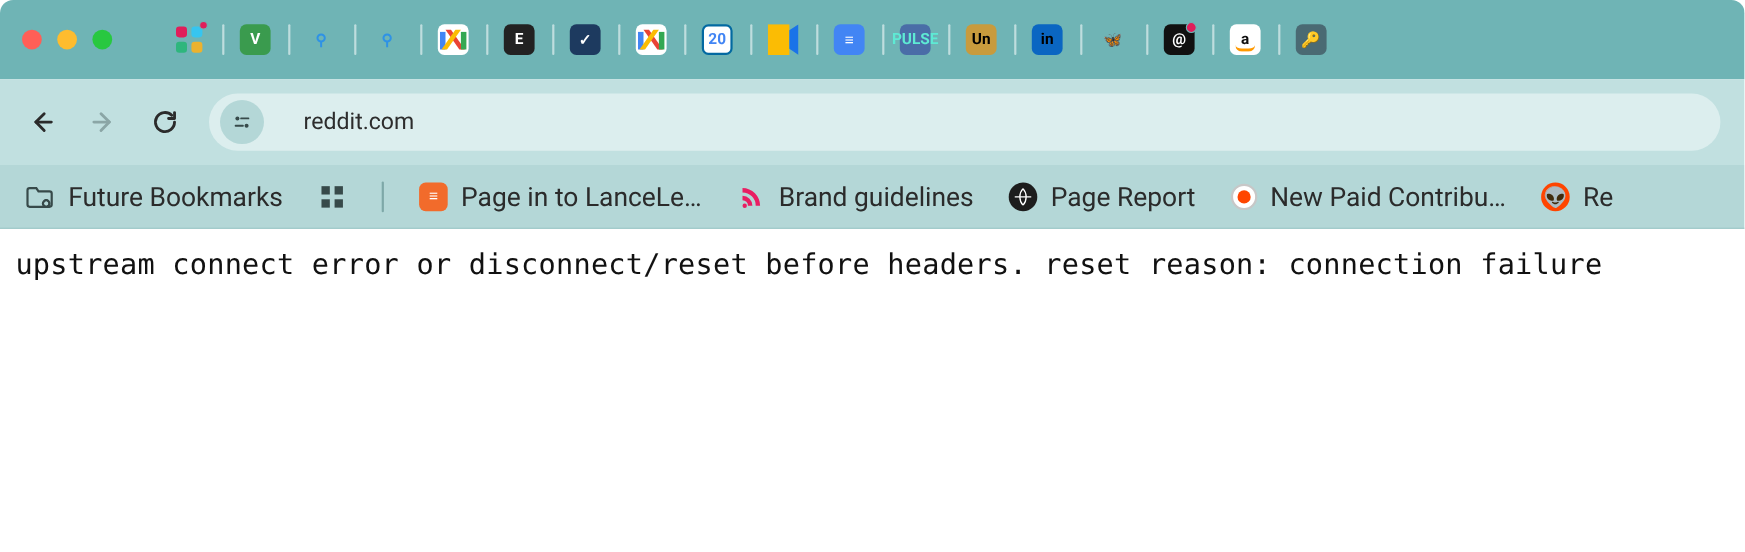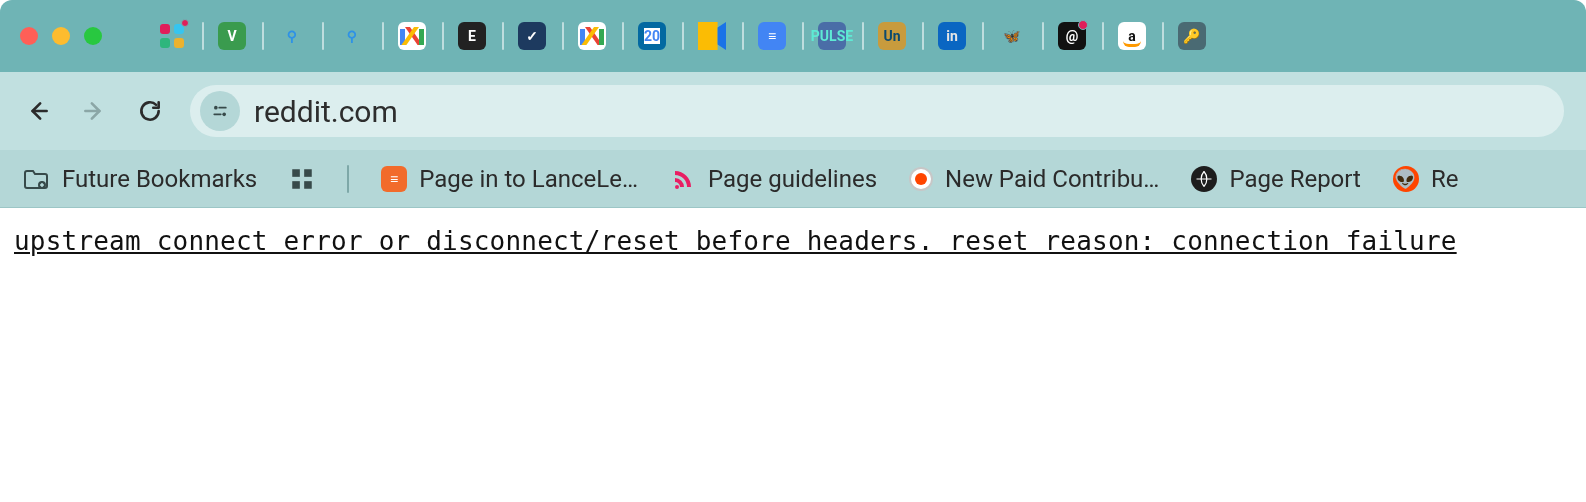--- a/index.html
+++ b/index.html
@@ -55,28 +55,28 @@
     .ico-slack .b{background:#36c5f0;top:2px;right:2px}
     .ico-slack .c{background:#ecb22e;bottom:2px;right:2px}
     .ico-slack .d{background:#2eb67d;bottom:2px;left:2px}
     .ico-slack .dot{position:absolute;width:8px;height:8px;border-radius:50%;background:#e01e5a;top:-3px;right:-3px;border:1.5px solid #6fb4b5}
 
     .ico-v{background:#3a9b4e;color:#fff;border-radius:50%}
     .ico-venus{color:#2e92e6;font-size:24px;}
     .ico-gmail{background:#fff;}
     .ico-e{background:#222;color:#fff;}
     .ico-check{background:#1d3a5f;color:#fff;}
-    .ico-cal{background:#fff;border:6px solid #0369a1;color:#4285f4;font-size:12px}
+    .ico-cal{background:#fff;border:2px solid #0369a1;color:#4285f4;font-size:12px}
     .ico-meet{position:relative;width:28px;height:24px;}
     .ico-meet .l{position:absolute;inset:0;background:#fbbc04;clip-path:polygon(0 0,70% 0,70% 100%,0 100%)}
     .ico-meet .r{position:absolute;inset:0;background:#1a73e8;clip-path:polygon(70% 20%,100% 0,100% 100%,70% 80%)}
     .ico-docs{background:#4285f4;color:#fff;}
     .ico-pulse{background:#4a6da7;color:#5eead4;font-size:8px}
-    .ico-un{background:#c89b3d;color:#0c4a6e;}
-    .ico-in{background:#0a66c2;color:#e5e5e5;}
+    .ico-un{background:#c89b3d;color:#000000;}
+    .ico-in{background:#0a66c2;color:#000000;}
     .ico-bsky{color:#3f8cff;font-size:22px}
     .ico-threads{background:#111;color:#fff;border-radius:8px;position:relative;font-size:18px}
     .ico-threads::after{content:"";position:absolute;width:8px;height:8px;border-radius:50%;background:#e01e5a;top:-2px;right:-2px;border:1.5px solid #6fb4b5}
     .ico-amz{background:#fff;color:#111;position:relative;font-size:18px}
     .ico-amz::after{content:"";position:absolute;left:5px;right:5px;bottom:3px;height:3px;border-radius:0 0 6px 6px;border-bottom:3px solid #ff9900}
     .ico-key{background:#4a6a73;color:#fff;}
 
     
     .gmail-m{position:relative;width:24px;height:18px}
     .gmail-m .bar{position:absolute;bottom:0;width:5px;height:16px}
@@ -111,21 +111,21 @@
       padding:0 10px;
       gap:14px;
     }
     .site-chip{
       width:40px;height:40px;border-radius:50%;
       background:#b4d7d7;display:flex;align-items:center;justify-content:center;
       color:#374a4a;
     }
     .site-chip svg{width:20px;height:20px;fill:currentColor}
     .url-text{
-      font-size:30px;color:#2d2d2d;
+      font-size:21px;color:#2d2d2d;margin-left:22px;
     }
 
     
     .bm-bar{
       background:#b4d7d7;
       height:58px;
       display:flex;
       align-items:center;
       padding:0 22px;
       gap:32px;
@@ -150,21 +150,20 @@
     .fv-paid .inner{width:12px;height:12px;background:#ff4500;border-radius:50%}
     .fv-reddit{background:#ff4500;color:#fff;border-radius:50%;font-size:18px}
 
     
     .page-content{
       padding:18px 14px;
       font-family:ui-monospace,Menlo,Consolas,monospace;
       font-size:26px;
       color:#111;
       letter-spacing:0.2px;
-      text-decoration:underline;
     }
   </style>
 </head>
 <body>
 
 <div class="title-bar">
   <div class="traffic-lights">
     <div class="tl tl-close"></div>
     <div class="tl tl-min"></div>
     <div class="tl tl-zoom"></div>
@@ -313,41 +312,41 @@
     <span class="bm-fav fv-lance">≡</span>
     <span>Page in to LanceLe…</span>
   </div>
 
   <div class="bm-item">
     <span class="bm-fav fv-brand">
       <svg viewBox="0 0 24 24" width="24" height="24" fill="currentColor">
           <path d="M4 4a16 16 0 0 1 16 16h-4A12 12 0 0 0 4 8Zm0 7a9 9 0 0 1 9 9H9a5 5 0 0 0-5-5Zm2 7a2 2 0 1 1-2 2 2 2 0 0 1 2-2Z"></path>
         </svg>
     </span>
-    <span>Page guidelines</span>
-  </div>
-
-  <div class="bm-item">
-    <span class="bm-fav fv-paid">
-        <span class="inner"></span>
-      </span>
-    <span>New Paid Contribu…</span>
+    <span>Brand guidelines</span>
   </div>
 
   <div class="bm-item">
     <span class="bm-fav fv-page">
       <svg viewBox="0 0 24 24" width="18" height="18" fill="#fff">
           <circle cx="12" cy="12" r="10" fill="#1d1d1d"></circle>
           <path d="M2 12h20M12 2a15 15 0 0 1 0 20M12 2a15 15 0 0 0 0 20" stroke="#fff" stroke-width="1.6" fill="none"></path>
         </svg>
     </span>
     <span>Page Report</span>
   </div>
 
   <div class="bm-item">
+    <span class="bm-fav fv-paid">
+        <span class="inner"></span>
+      </span>
+    <span>New Paid Contribu…</span>
+  </div>
+
+  <div class="bm-item">
     <span class="bm-fav fv-reddit">👽</span>
     <span>Re</span>
   </div>
 </div>
 
 <div class="page-content">
   <span>upstream connect error or disconnect/reset before headers. reset reason: connection failure</span>
 </div>
 
 </body></html>

